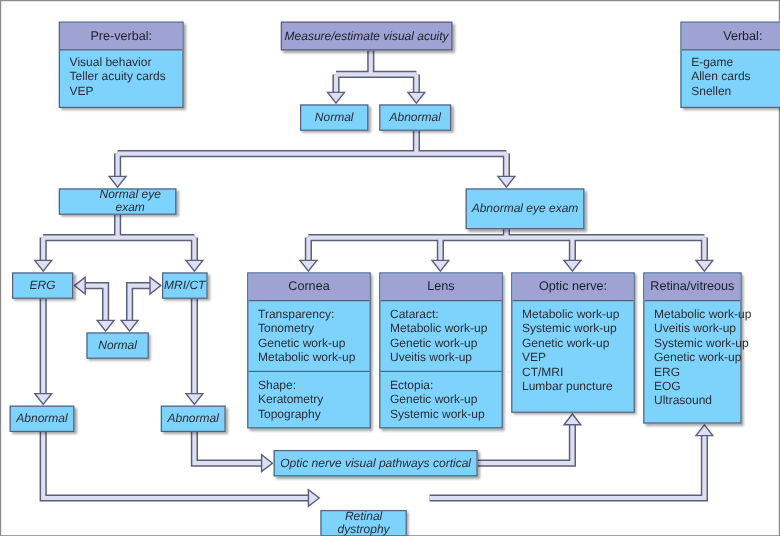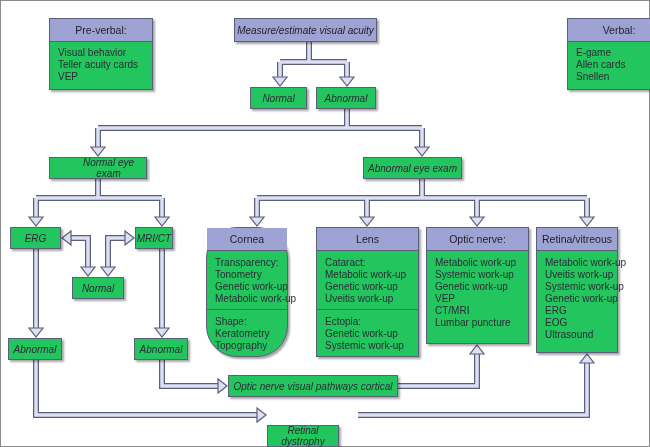--- a/index.html
+++ b/index.html
@@ -1,21 +1,21 @@
 <!DOCTYPE html>
 <html><head>
 <meta charset="utf-8">
 <style>
   html, body { margin:0; padding:0; background:#ffffff; }
   body { width:650px; height:447px; position:relative; overflow:hidden;
          font-family:"Liberation Sans", sans-serif; }
   .frame { position:absolute; left:0; top:0; width:648px; height:445px;
            border:1px solid #8a8a8a; background:#fff; }
   svg { position:absolute; left:0; top:0; }
-  .box { position:absolute; background:#22c55e; border:1px solid #5c5f79;
+  .box { position:absolute; background:#7dd3fc; border:1px solid #5c5f79;
          box-shadow:2px 2px 2px rgba(0,0,0,0.35); color:#2c2c34;
          font-size:10px; box-sizing:border-box; }
   .simple { display:flex; align-items:center; justify-content:center; text-align:center;font-style:italic; }
   .hdr { background:#9fa3d3; border-bottom:1px solid #5c5f79; height:22px;
          display:flex; align-items:center; justify-content:center; font-size:10.5px; color:#1e1e28; }
   .sec { padding:6px 8px 4px 8px; line-height:12px; }
   .sec + .sec { border-top:1px solid #5c5f79; }
   .line { display:block; white-space:nowrap; }
 </style>
 </head>
@@ -111,33 +111,33 @@
     <span class="line">Snellen</span>
   </div>
 </div>
 
 <div class="box simple" style="left:234px;top:18px;width:143px;height:24px;background:#9fa3d3;color:#1e1e28;">Measure/estimate visual acuity</div>
 
 <div class="box simple" style="left:250px;top:87px;width:57px;height:22px;">Normal</div>
 <div class="box simple" style="left:316px;top:87px;width:60px;height:22px;">Abnormal</div>
 
 <div class="box simple" style="left:49px;top:157px;width:98px;height:22px;padding-left:21px;">Normal eye exam</div>
-<div class="box simple" style="left:363px;top:157px;width:99px;height:22px;">Abnormal eye exam</div>
+<div class="box simple" style="left:388px;top:157px;width:99px;height:34px;">Abnormal eye exam</div>
 
 <div class="box simple" style="left:10px;top:227px;width:51px;height:22px;">ERG</div>
 <div class="box simple" style="left:135px;top:227px;width:38px;height:22px;">MRI/CT</div>
 <div class="box simple" style="left:72px;top:277px;width:52px;height:22px;">Normal</div>
 
 <div class="box simple" style="left:8px;top:338px;width:54px;height:22px;">Abnormal</div>
 <div class="box simple" style="left:134px;top:338px;width:54px;height:22px;">Abnormal</div>
 
 <div class="box simple" style="left:228px;top:375px;width:170px;height:22px;">Optic nerve visual pathways cortical</div>
 <div class="box simple" style="left:267px;top:425px;width:72px;height:22px;">Retinal dystrophy</div>
 
-<div class="box" style="left:206px;top:227px;width:82px;height:130px;border-radius:31px;">
+<div class="box" style="left:206px;top:227px;width:103px;height:130px;">
   <div class="hdr">Cornea</div>
   <div class="sec" style="height:48px;">
     <span class="line">Transparency:</span>
     <span class="line">Tonometry</span>
     <span class="line">Genetic work-up</span>
     <span class="line">Metabolic work-up</span>
   </div>
   <div class="sec">
     <span class="line">Shape:</span>
     <span class="line">Keratometry</span>

